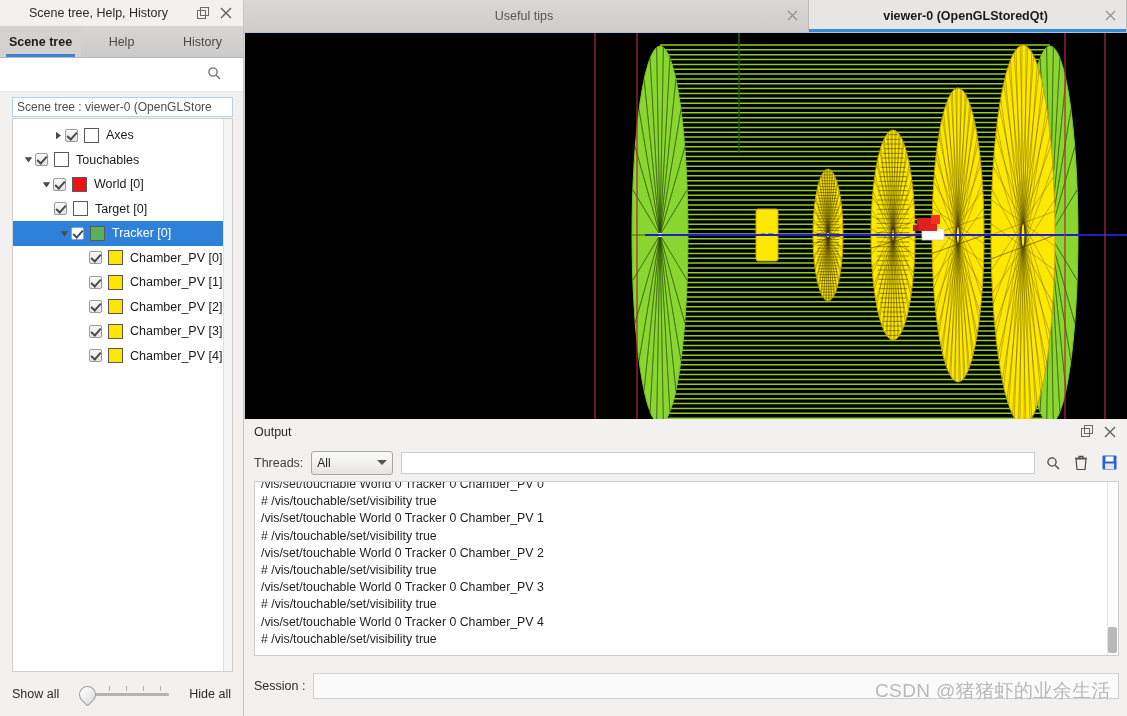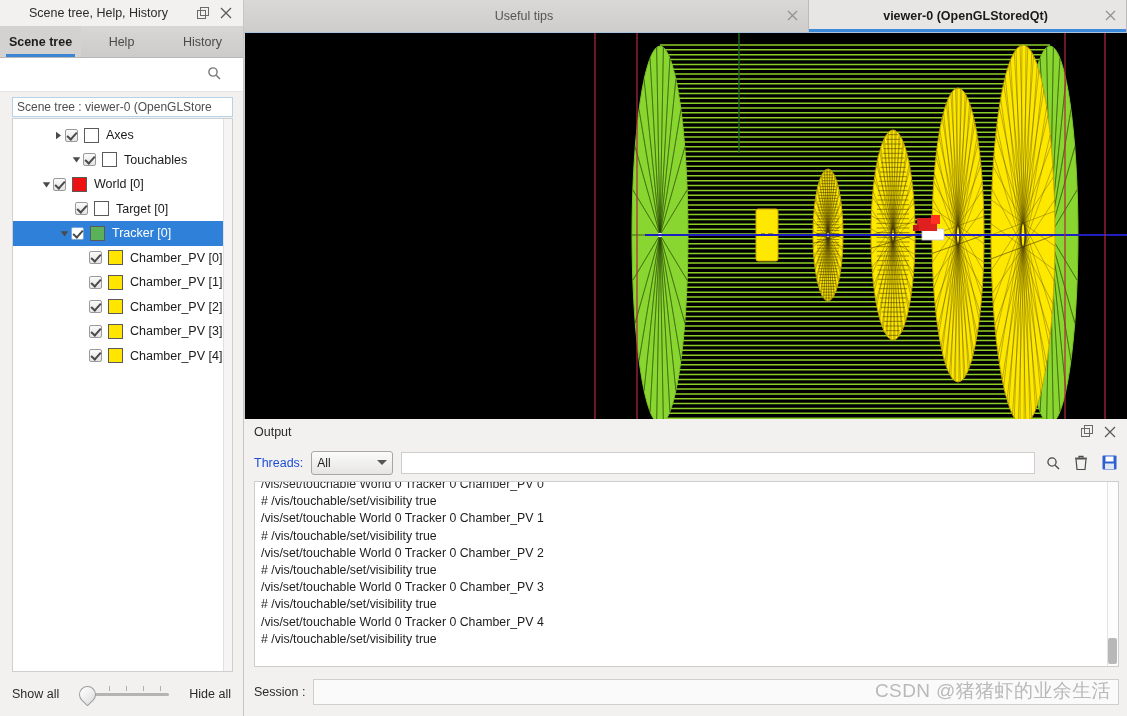--- a/index.html
+++ b/index.html
@@ -173,21 +173,21 @@
   .out-dock { flex: 1; display: flex; flex-direction: column; background: #f2f1f0; }
   .out-title {
     height: 25px; display: flex; align-items: center;
     padding: 0 6px 0 10px; font-size: 12.5px; color: #2b2b2b;
   }
   .out-title .t { flex: 1; }
   .out-toolbar {
     height: 37px; display: flex; align-items: center; gap: 8px;
     padding: 0 8px 0 10px;
   }
-  .tb-label { font-size: 12.5px; color: #1d4ed8; }
+  .tb-label { font-size: 12.5px; color: #404040; }
   .combo {
     width: 82px; height: 24px;
     background: linear-gradient(#fbfbfb,#e6e5e3);
     border: 1px solid #a9a7a5; border-radius: 3px;
     display: flex; align-items: center;
     padding: 0 5px; font-size: 12px; color: #222;
     position: relative; cursor: pointer; gap: 29px;
   }
   .combo .cv { flex: 1; }
   .combo .arrow {
@@ -209,21 +209,21 @@
     font-size: 12.3px; color: #1e1e1e;
     padding: 2px 0 0 6px;
     line-height: 17.2px;
   }
   .log .line { white-space: nowrap; }
   .log .first { color:#2b2b2b; }
   .log-scroll { position:absolute; right:0; top:0; width:11px; height:100%; background:#fdfdfd; border-left:1px solid #e3e3e3; }
   .log-thumb { position:absolute; right:1px; bottom:2px; width:9px; height:26px; background:#b8b8b8; border-radius:2px; cursor:pointer; }
 
   .session-row {
-    height: 49px; display: flex; align-items: center; gap: 8px;
+    height: 60px; display: flex; align-items: center; gap: 8px;
     padding: 0 8px 0 10px;
   }
   .session-row .sl { font-size: 12.5px; color: #2b2b2b; }
   .session-input {
     flex: 1; height: 26px; background: #fafafa;
     border: 1px solid #cfcfcf; outline: none;
     font-size: 12px; padding: 0 6px;
   }
 
   .watermark {
@@ -286,41 +286,41 @@
           <div class="node" style="padding-left: 8px; margin-left: 30px;">
             <span class="twisty">
               <svg width="9" height="9" viewBox="0 0 9 9">
                 <path d="M2 0.8 L7 4.5 L2 8.2 Z" fill="#4a4a4a"></path>
               </svg>
             </span>
             <span class="cbox checked"></span>
             <span class="swatch" style="background: rgb(255, 255, 255);"></span>
             <span class="lbl">Axes</span>
           </div>
-          <div class="node" style="padding-left: 8px; margin-left: 48px;">
+          <div class="node" style="padding-left: 8px;">
             <span class="twisty">
               <svg width="9" height="9" viewBox="0 0 9 9">
                 <path d="M0.8 2.2 L8.2 2.2 L4.5 7.4 Z" fill="#4a4a4a"></path>
               </svg>
             </span>
             <span class="cbox checked"></span>
             <span class="swatch" style="background: rgb(255, 255, 255);"></span>
             <span class="lbl">Touchables</span>
           </div>
           <div class="node" style="padding-left: 26px;">
             <span class="twisty">
               <svg width="9" height="9" viewBox="0 0 9 9">
                 <path d="M0.8 2.2 L8.2 2.2 L4.5 7.4 Z" fill="#4a4a4a"></path>
               </svg>
             </span>
             <span class="cbox checked"></span>
             <span class="swatch" style="background: rgb(238, 17, 17);"></span>
             <span class="lbl">World [0]</span>
           </div>
-          <div class="node" style="padding-left: 48px;">
+          <div class="node" style="padding-left: 27px;">
             <span class="twisty none"></span>
             <span class="cbox checked"></span>
             <span class="swatch" style="background: rgb(255, 255, 255);"></span>
             <span class="lbl">Target [0]</span>
           </div>
           <div class="node sel" style="padding-left: 44px;">
             <span class="twisty">
               <svg width="9" height="9" viewBox="0 0 9 9">
                 <path d="M0.8 2.2 L8.2 2.2 L4.5 7.4 Z" fill="#4a4a4a"></path>
               </svg>

